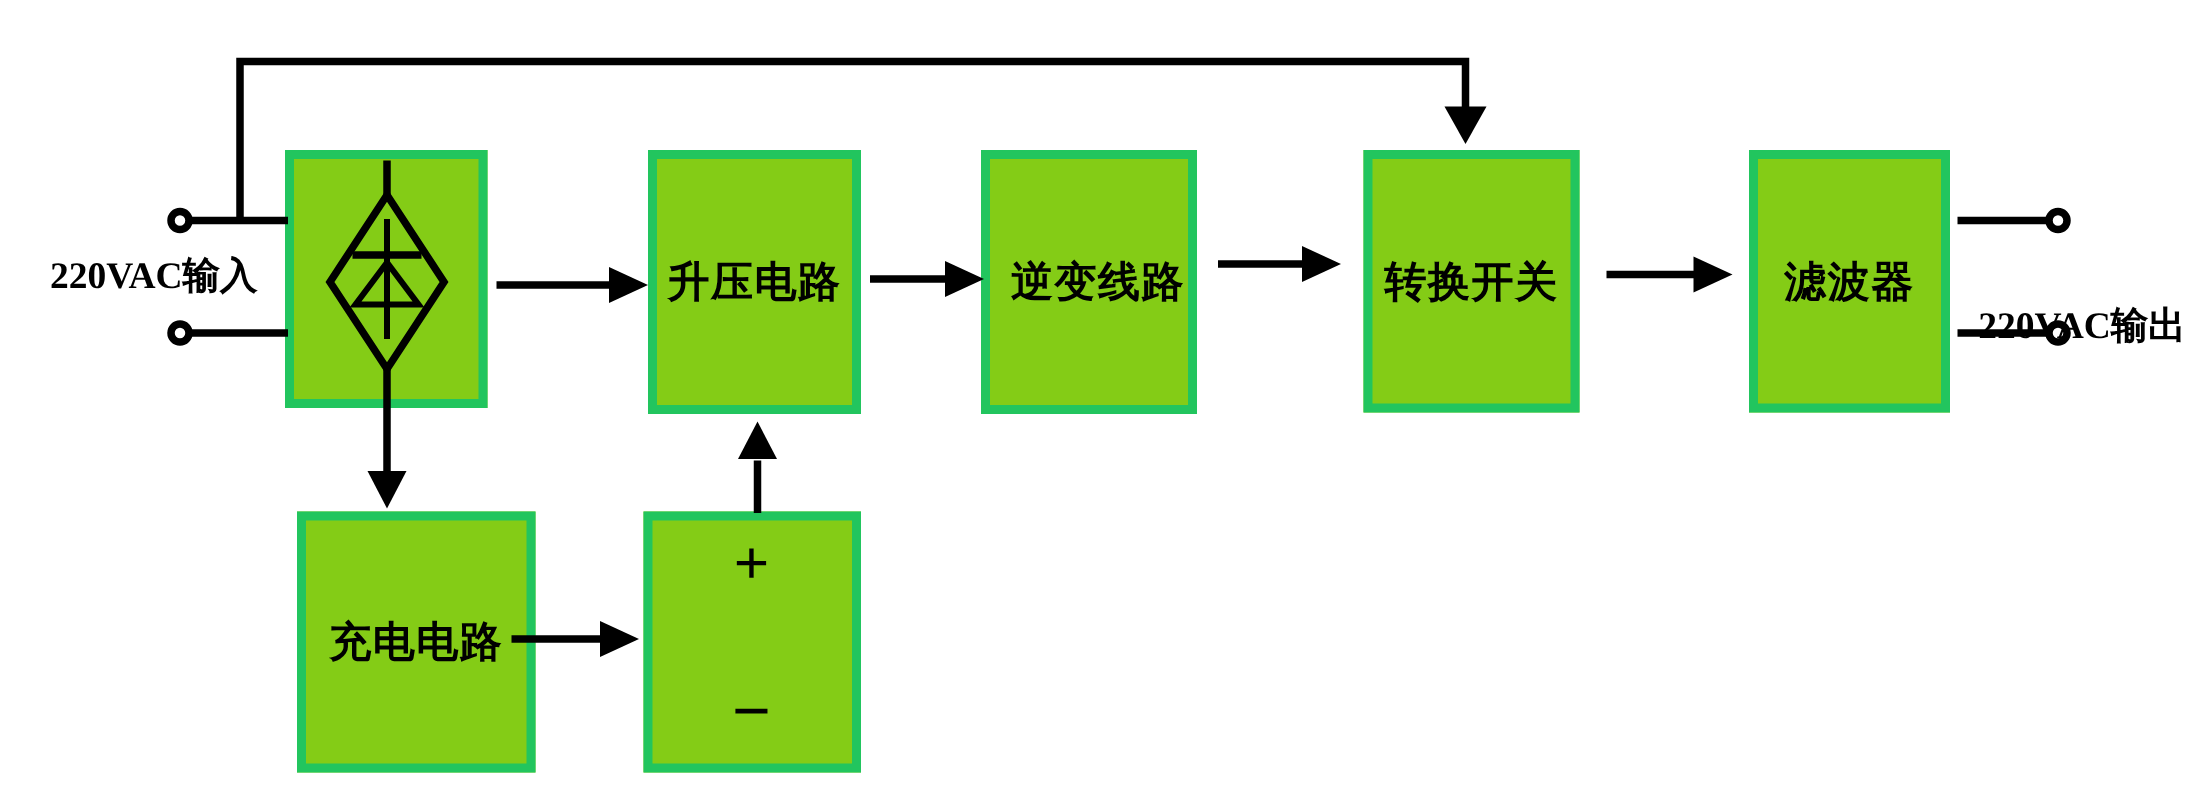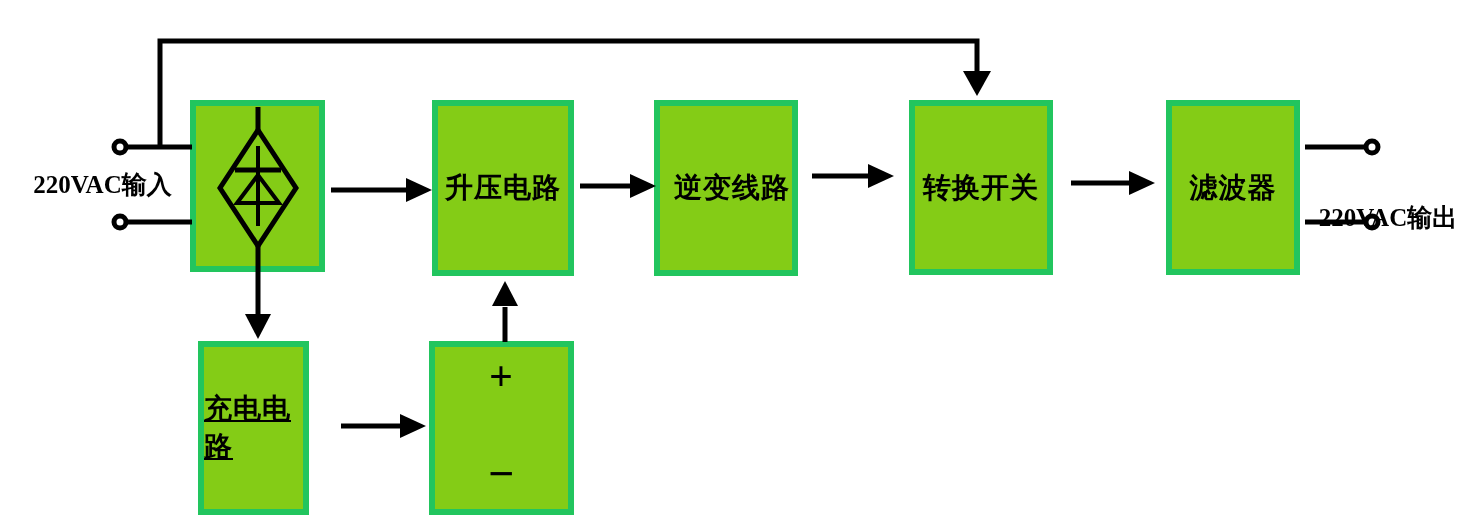--- a/index.html
+++ b/index.html
@@ -27,21 +27,21 @@
     font-weight: bold;
     font-size: 28px;
     letter-spacing: 1px;
     color: #000000;
   }
   #box-rectifier { left: 190px;  top: 100px; width: 135px; height: 172px; }
   #box-boost     { left: 432px;  top: 100px; width: 142px; height: 176px; }
   #box-inverter  { left: 654px;  top: 100px; width: 144px; height: 176px; padding-left: 12px; }
   #box-transfer  { left: 909px;  top: 100px; width: 144px; height: 175px; text-align: center; }
   #box-filter    { left: 1166px; top: 100px; width: 134px; height: 175px; }
-  #box-charger   { left: 198px;  top: 341px; width: 111px; height: 174px; text-decoration: underline; }
+  #box-charger   { left: 198px;  top: 341px; width: 159px; height: 174px; }
   #box-battery   { left: 429px;  top: 341px; width: 145px; height: 174px;
                    flex-direction: column; justify-content: space-between;
                    padding: 8px 0 12px; }
   .battery-sign-plus  { font-size: 42px; font-weight: bold; line-height: 1; }
   .battery-sign-minus { font-size: 46px; font-weight: bold; line-height: 1; }
   .io-label {
     position: absolute;
     font-weight: bold;
     font-size: 25px;
     text-align: center;

